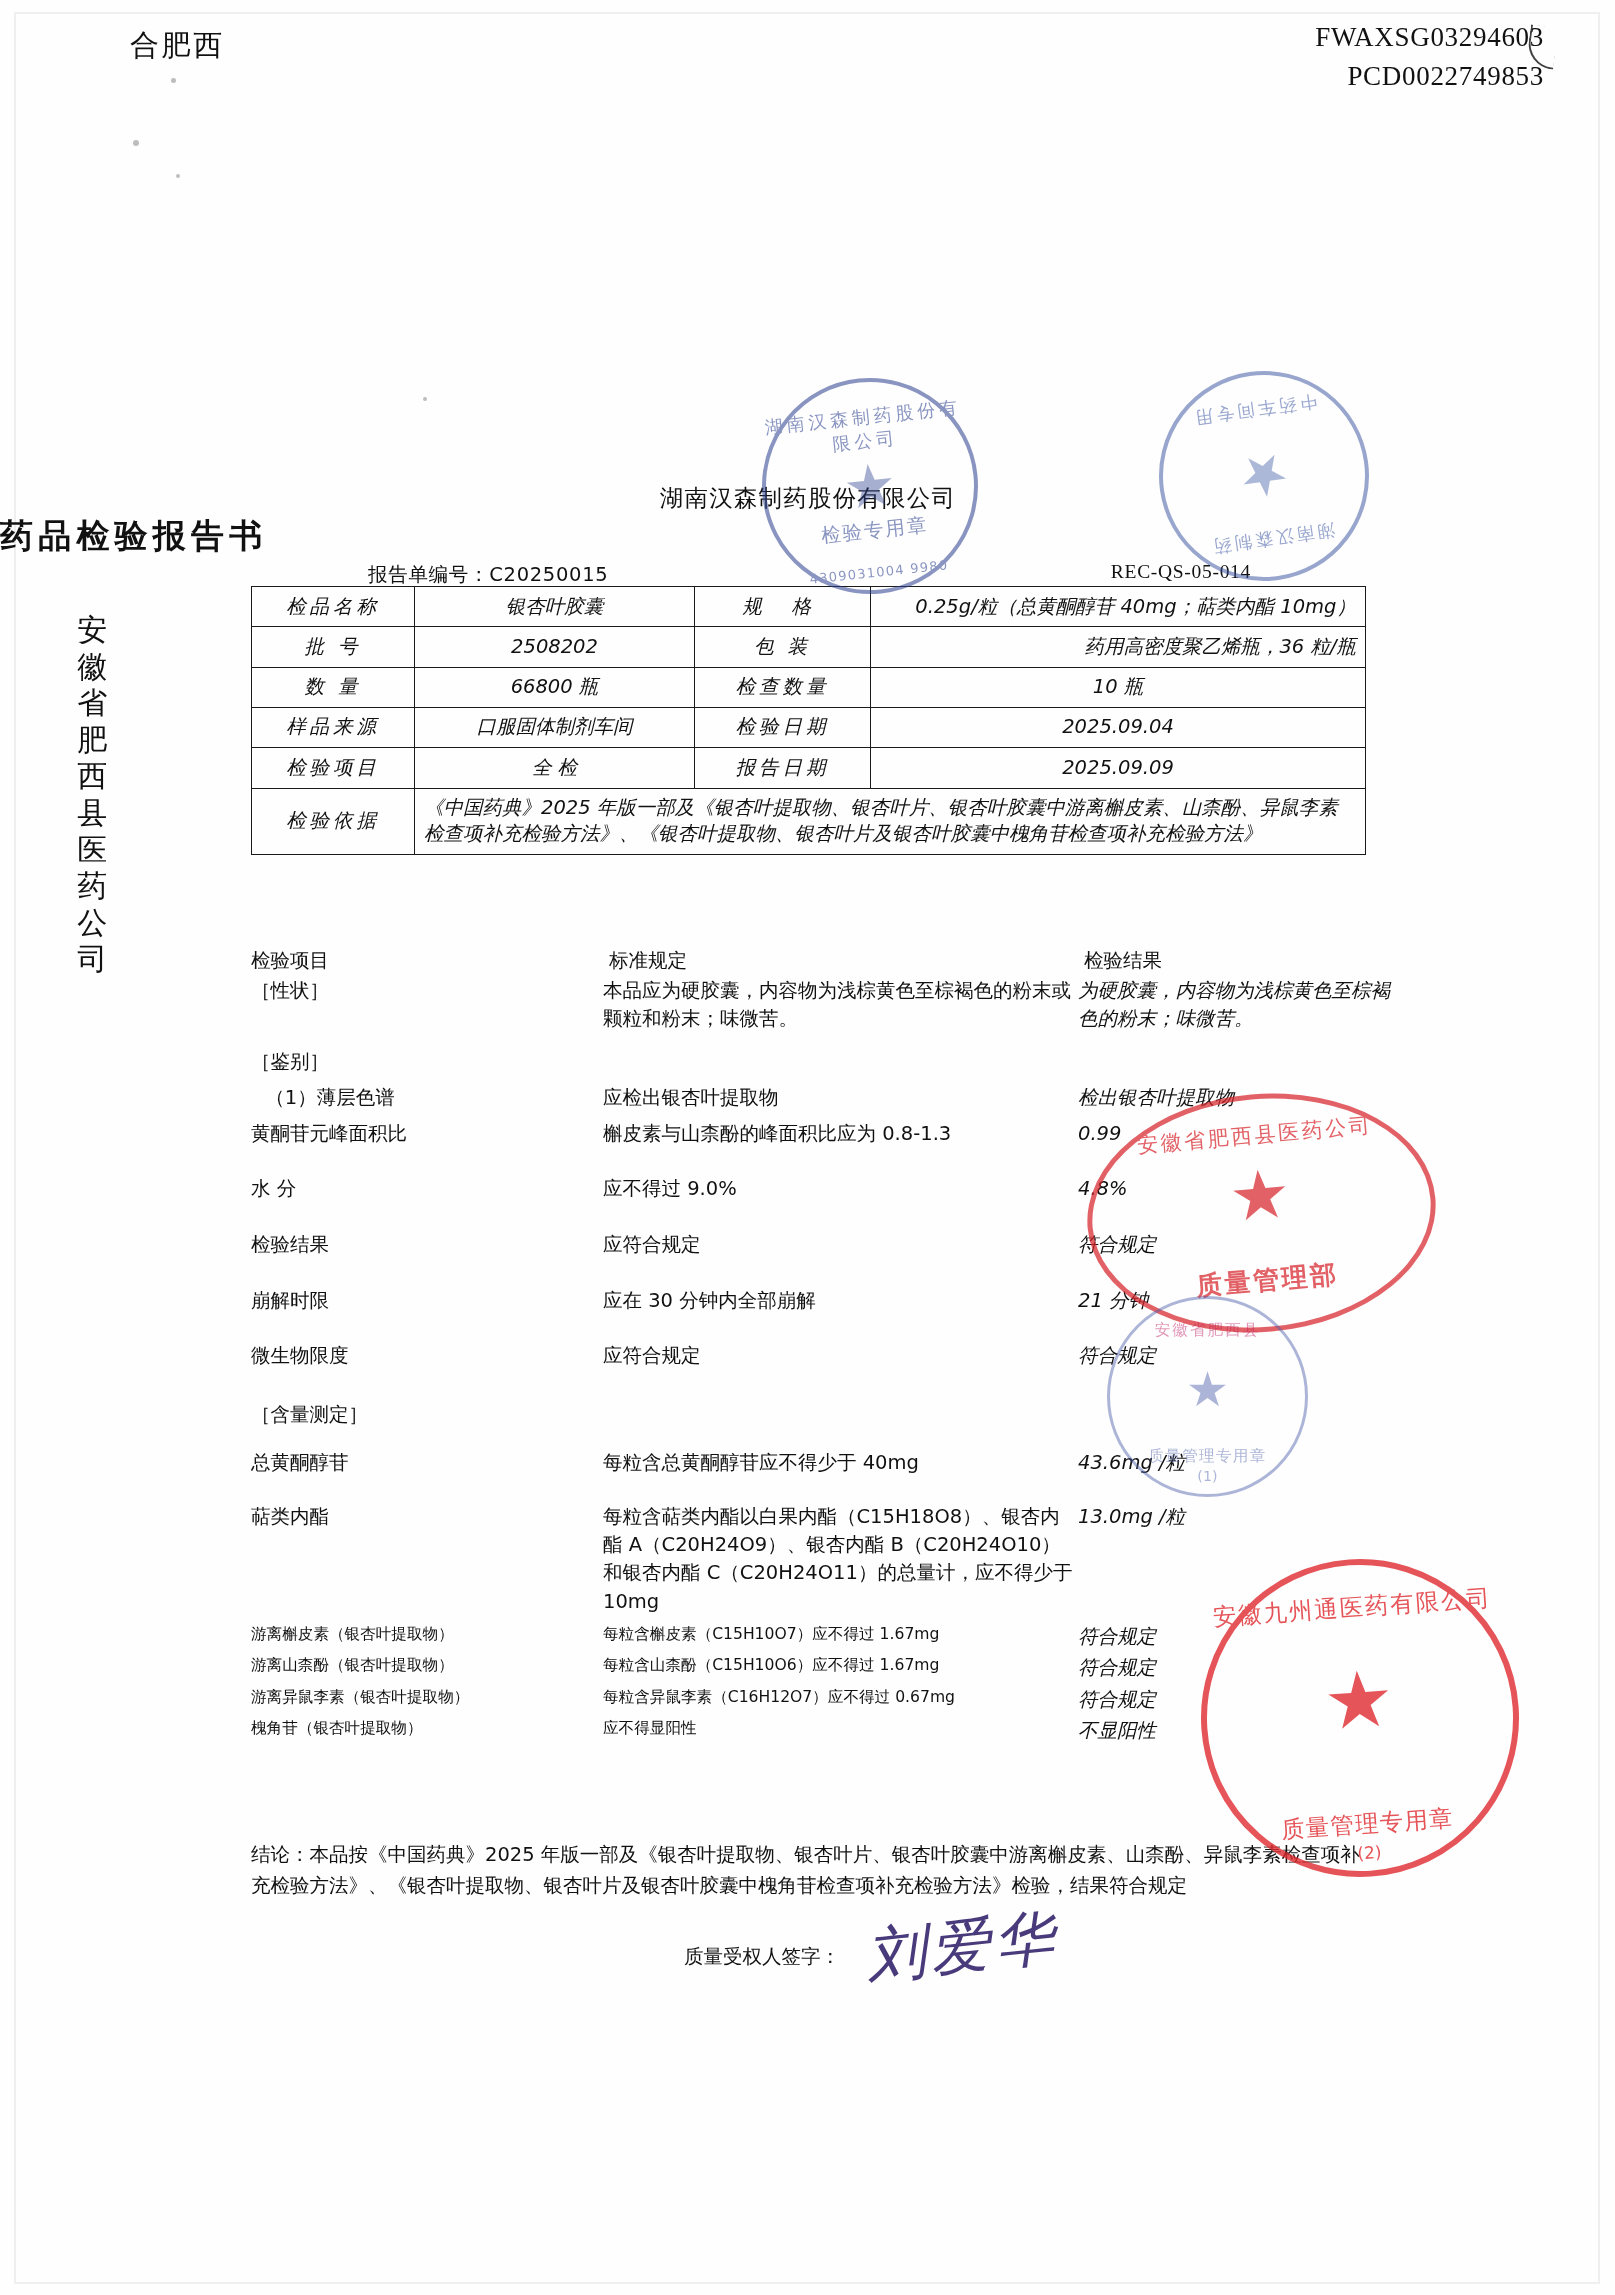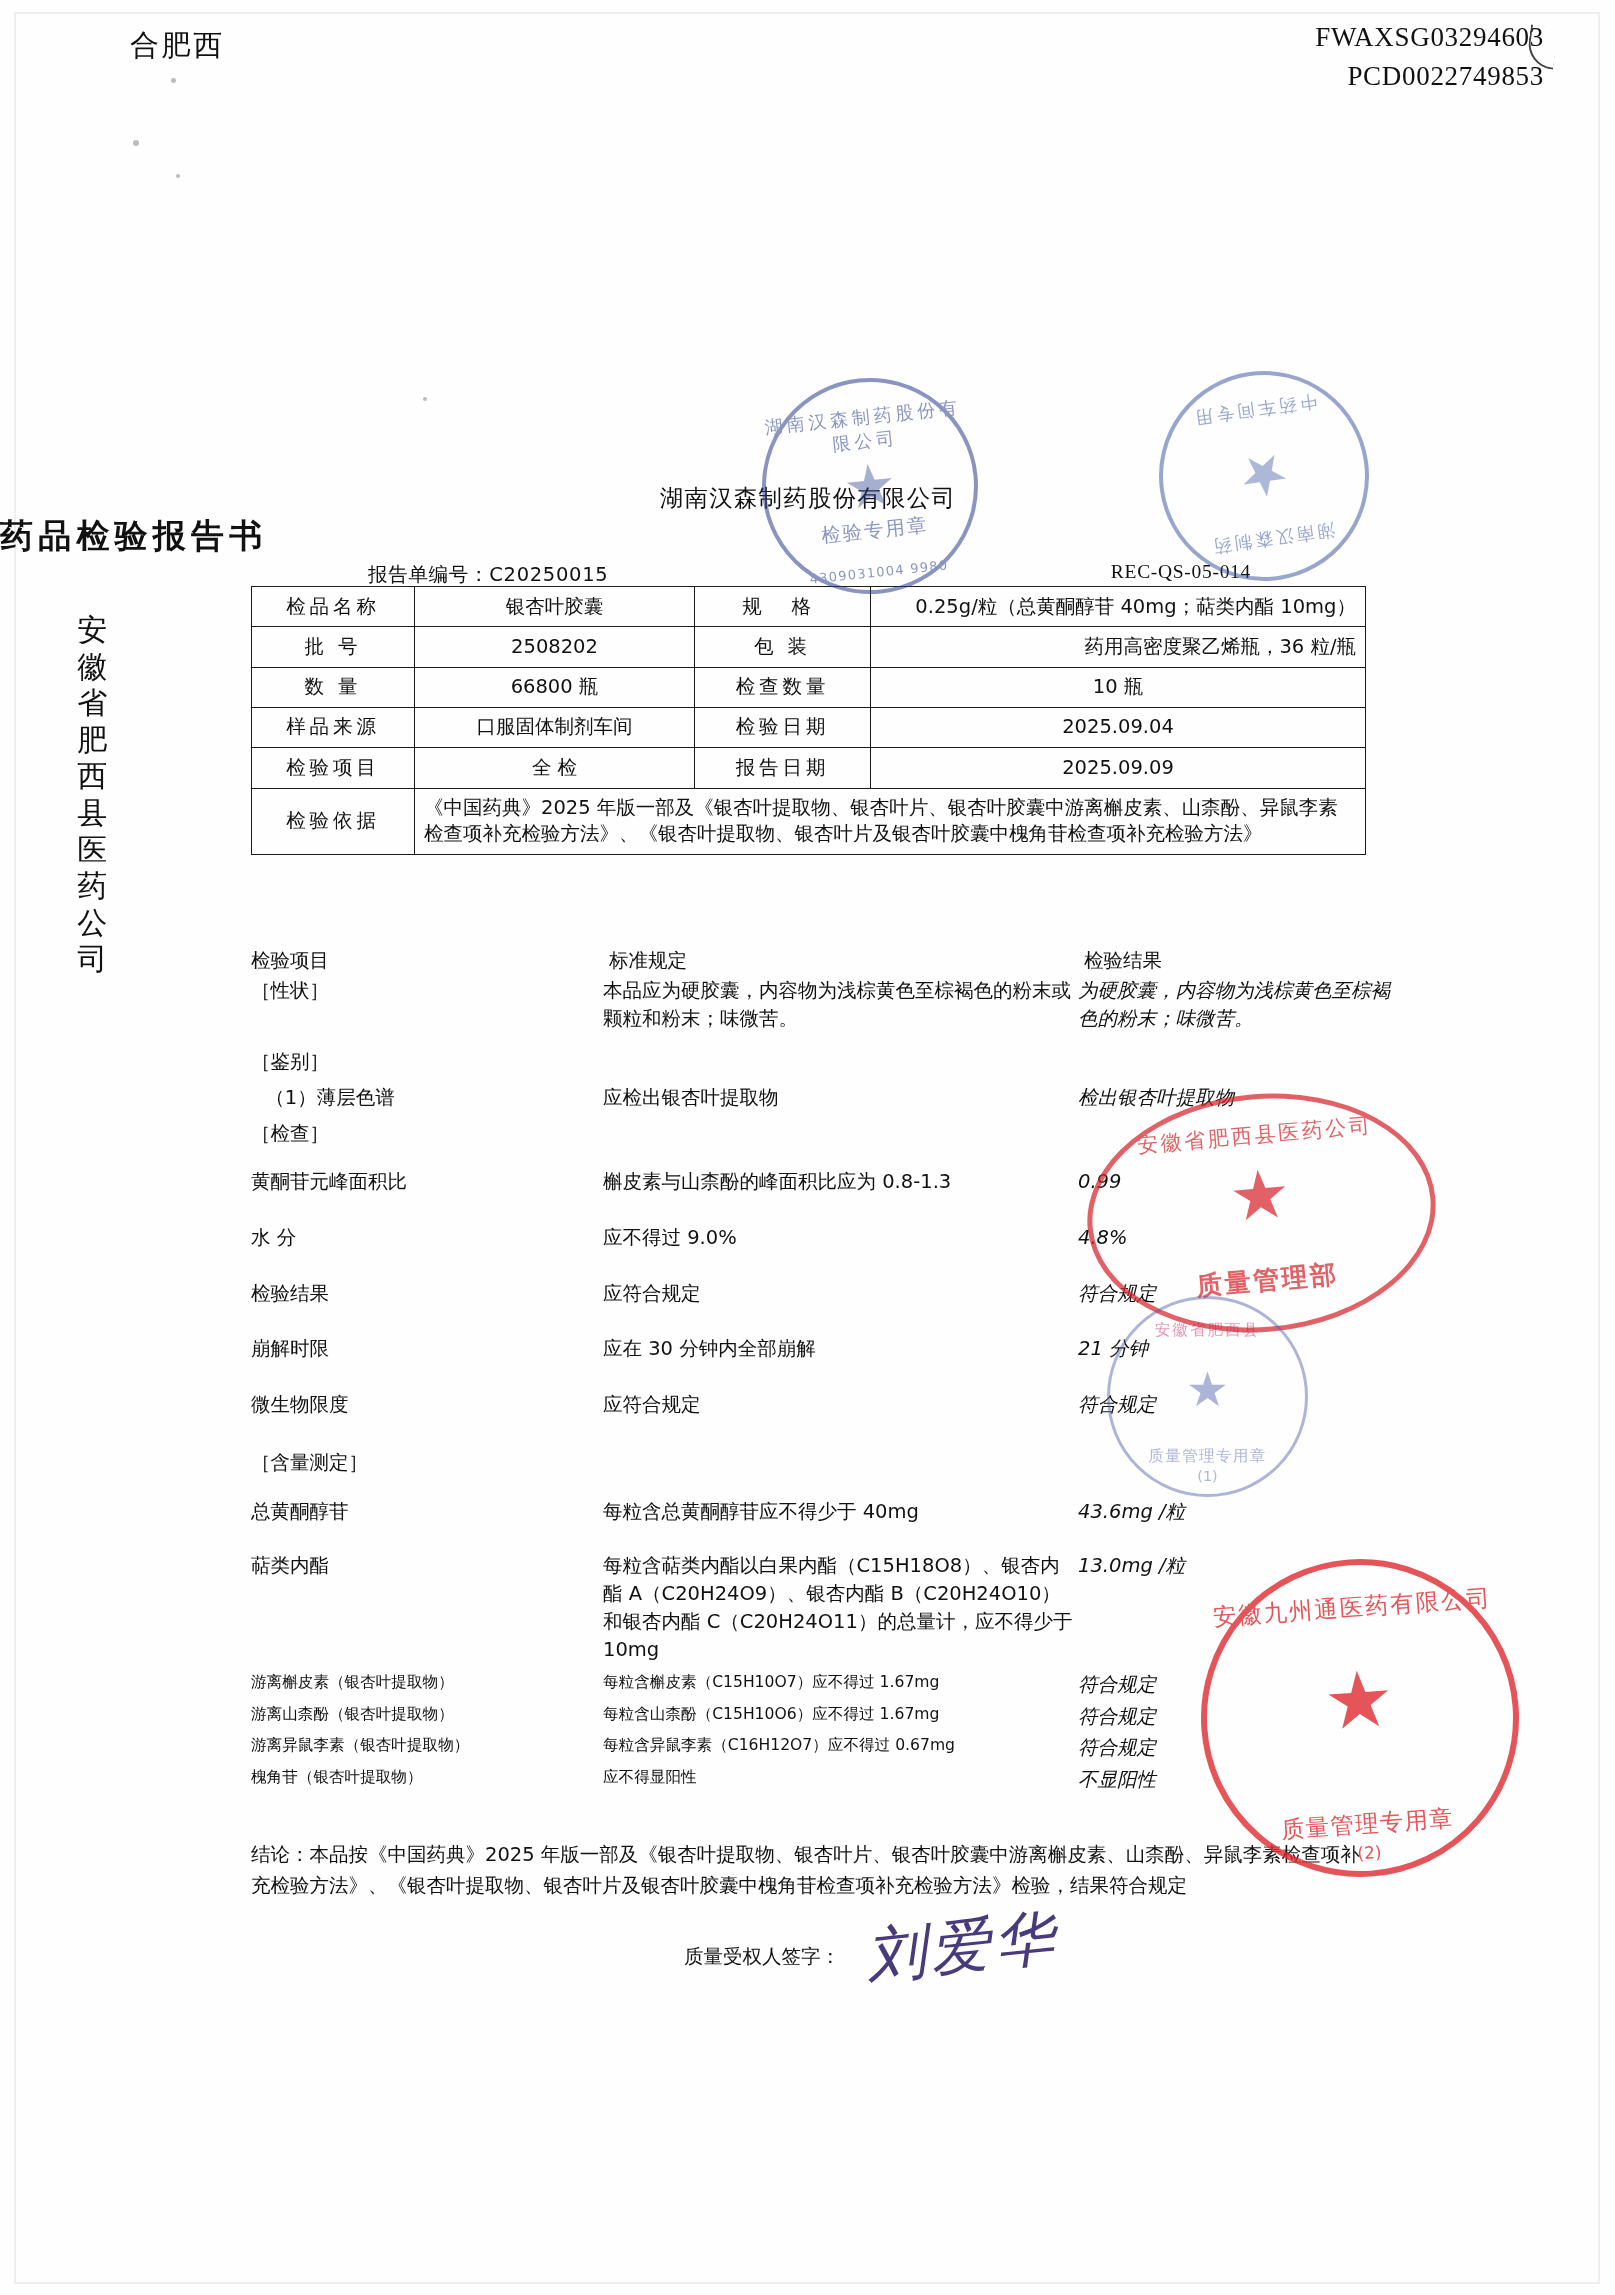--- a/index.html
+++ b/index.html
@@ -97,20 +97,21 @@
     width: 1113px;
     border-collapse: collapse;
     table-layout: fixed;
   }
   .tbl td {
     border: 1.3px solid #1a1a1a;
     font-size: 19.5px;
     padding: 6.5px 9px;
     vertical-align: middle;
     line-height: 1.35;
+    font-style: italic;
   }
   .lbl { text-align: center; letter-spacing: 3.9px; width: 163px; }
   .val { text-align: center; }
   .val-l { text-align: right; }
   .spread { letter-spacing: 11.7px; }
   .basis-cell { text-align: left; line-height: 1.5; padding: 9px 10.4px; font-size: 19px;}
 
   
   .sec {
     position: absolute;
@@ -369,25 +370,20 @@
       <span class="c3"></span>
     </div>
 
     <div class="row" style="height:33px;">
       <span class="c1 indent">（1）薄层色谱</span>
       <span class="c2">应检出银杏叶提取物</span>
       <span class="c3">检出银杏叶提取物</span>
     </div>
 
 
-    <div class="row" style="height:46px;">
-      <span class="c1 bracket">［检查］</span>
-      <span class="c2"></span>
-      <span class="c3"></span>
-    </div>
 
     <div class="row" style="height:53px;">
       <span class="c1">黄酮苷元峰面积比</span>
       <span class="c2">槲皮素与山柰酚的峰面积比应为 0.8-1.3</span>
       <span class="c3">0.99</span>
     </div>
 
     <div class="row" style="height:53px;">
       <span class="c1">水   分</span>
       <span class="c2">应不得过 9.0%</span>

